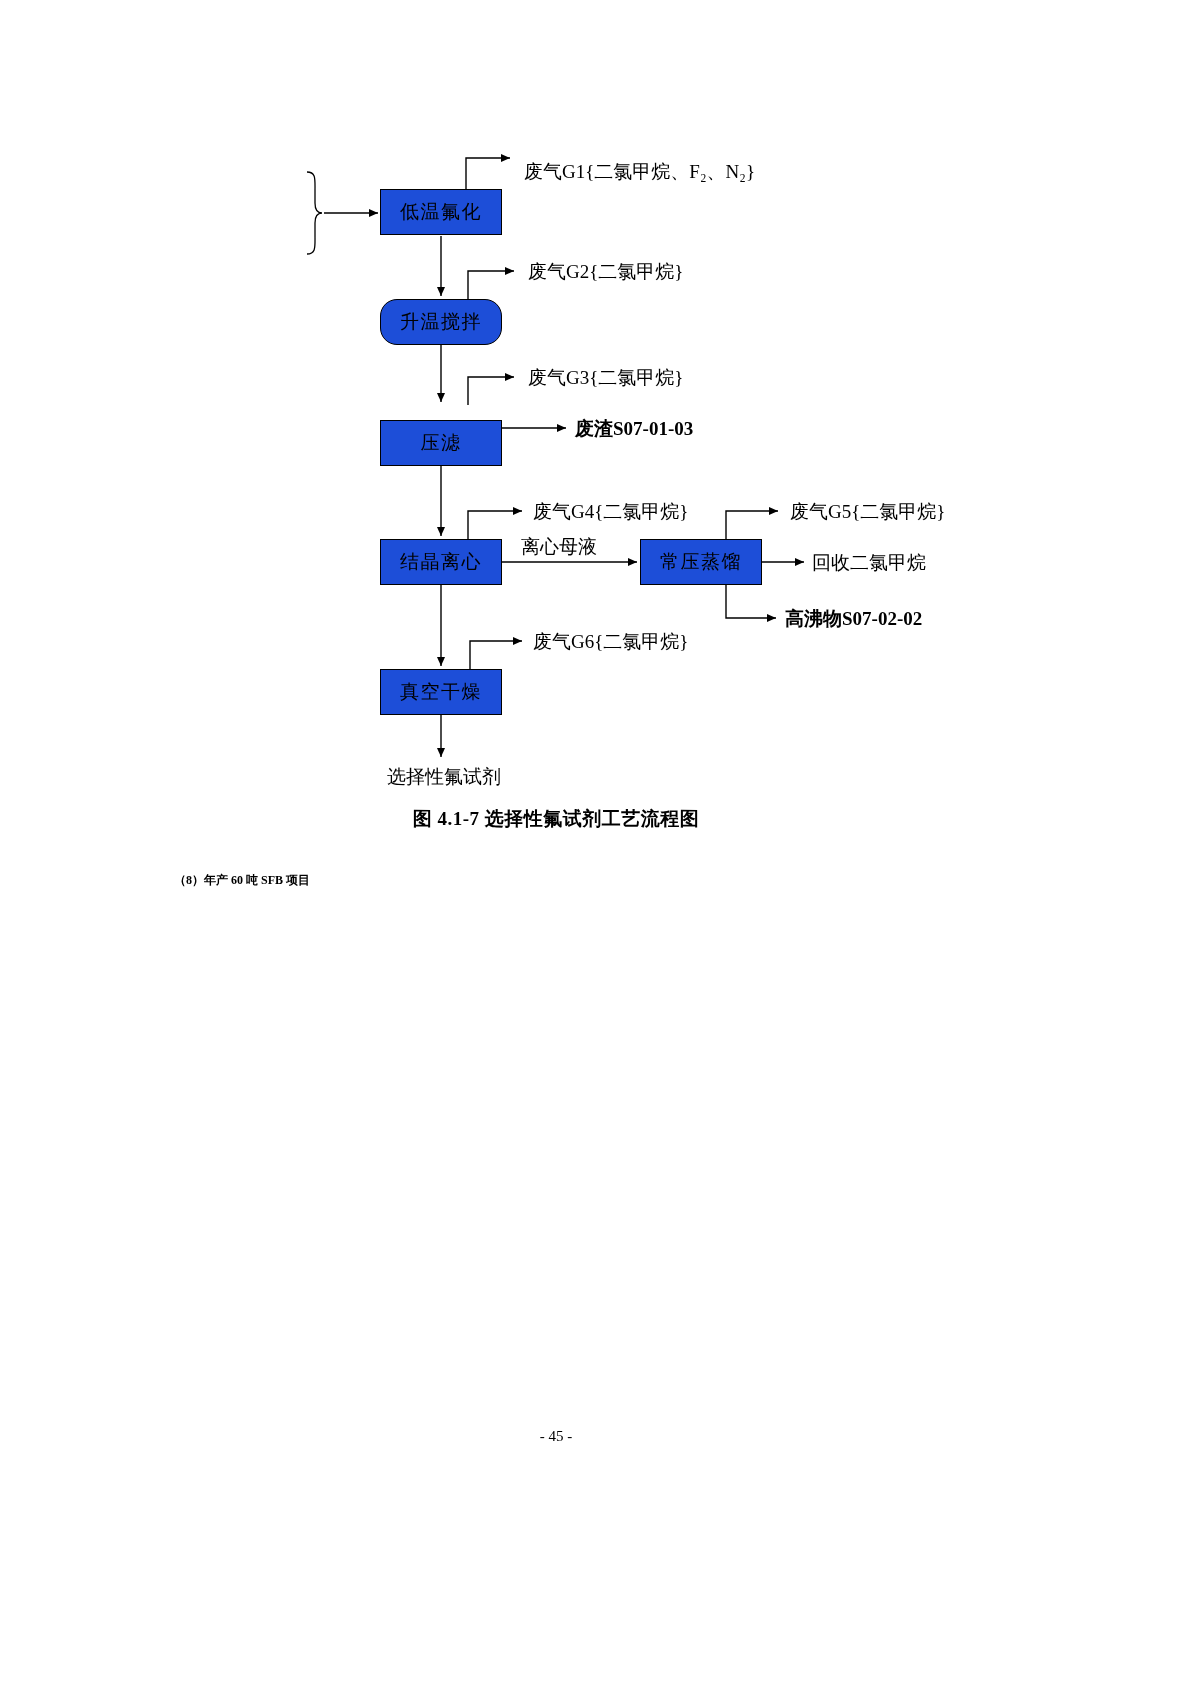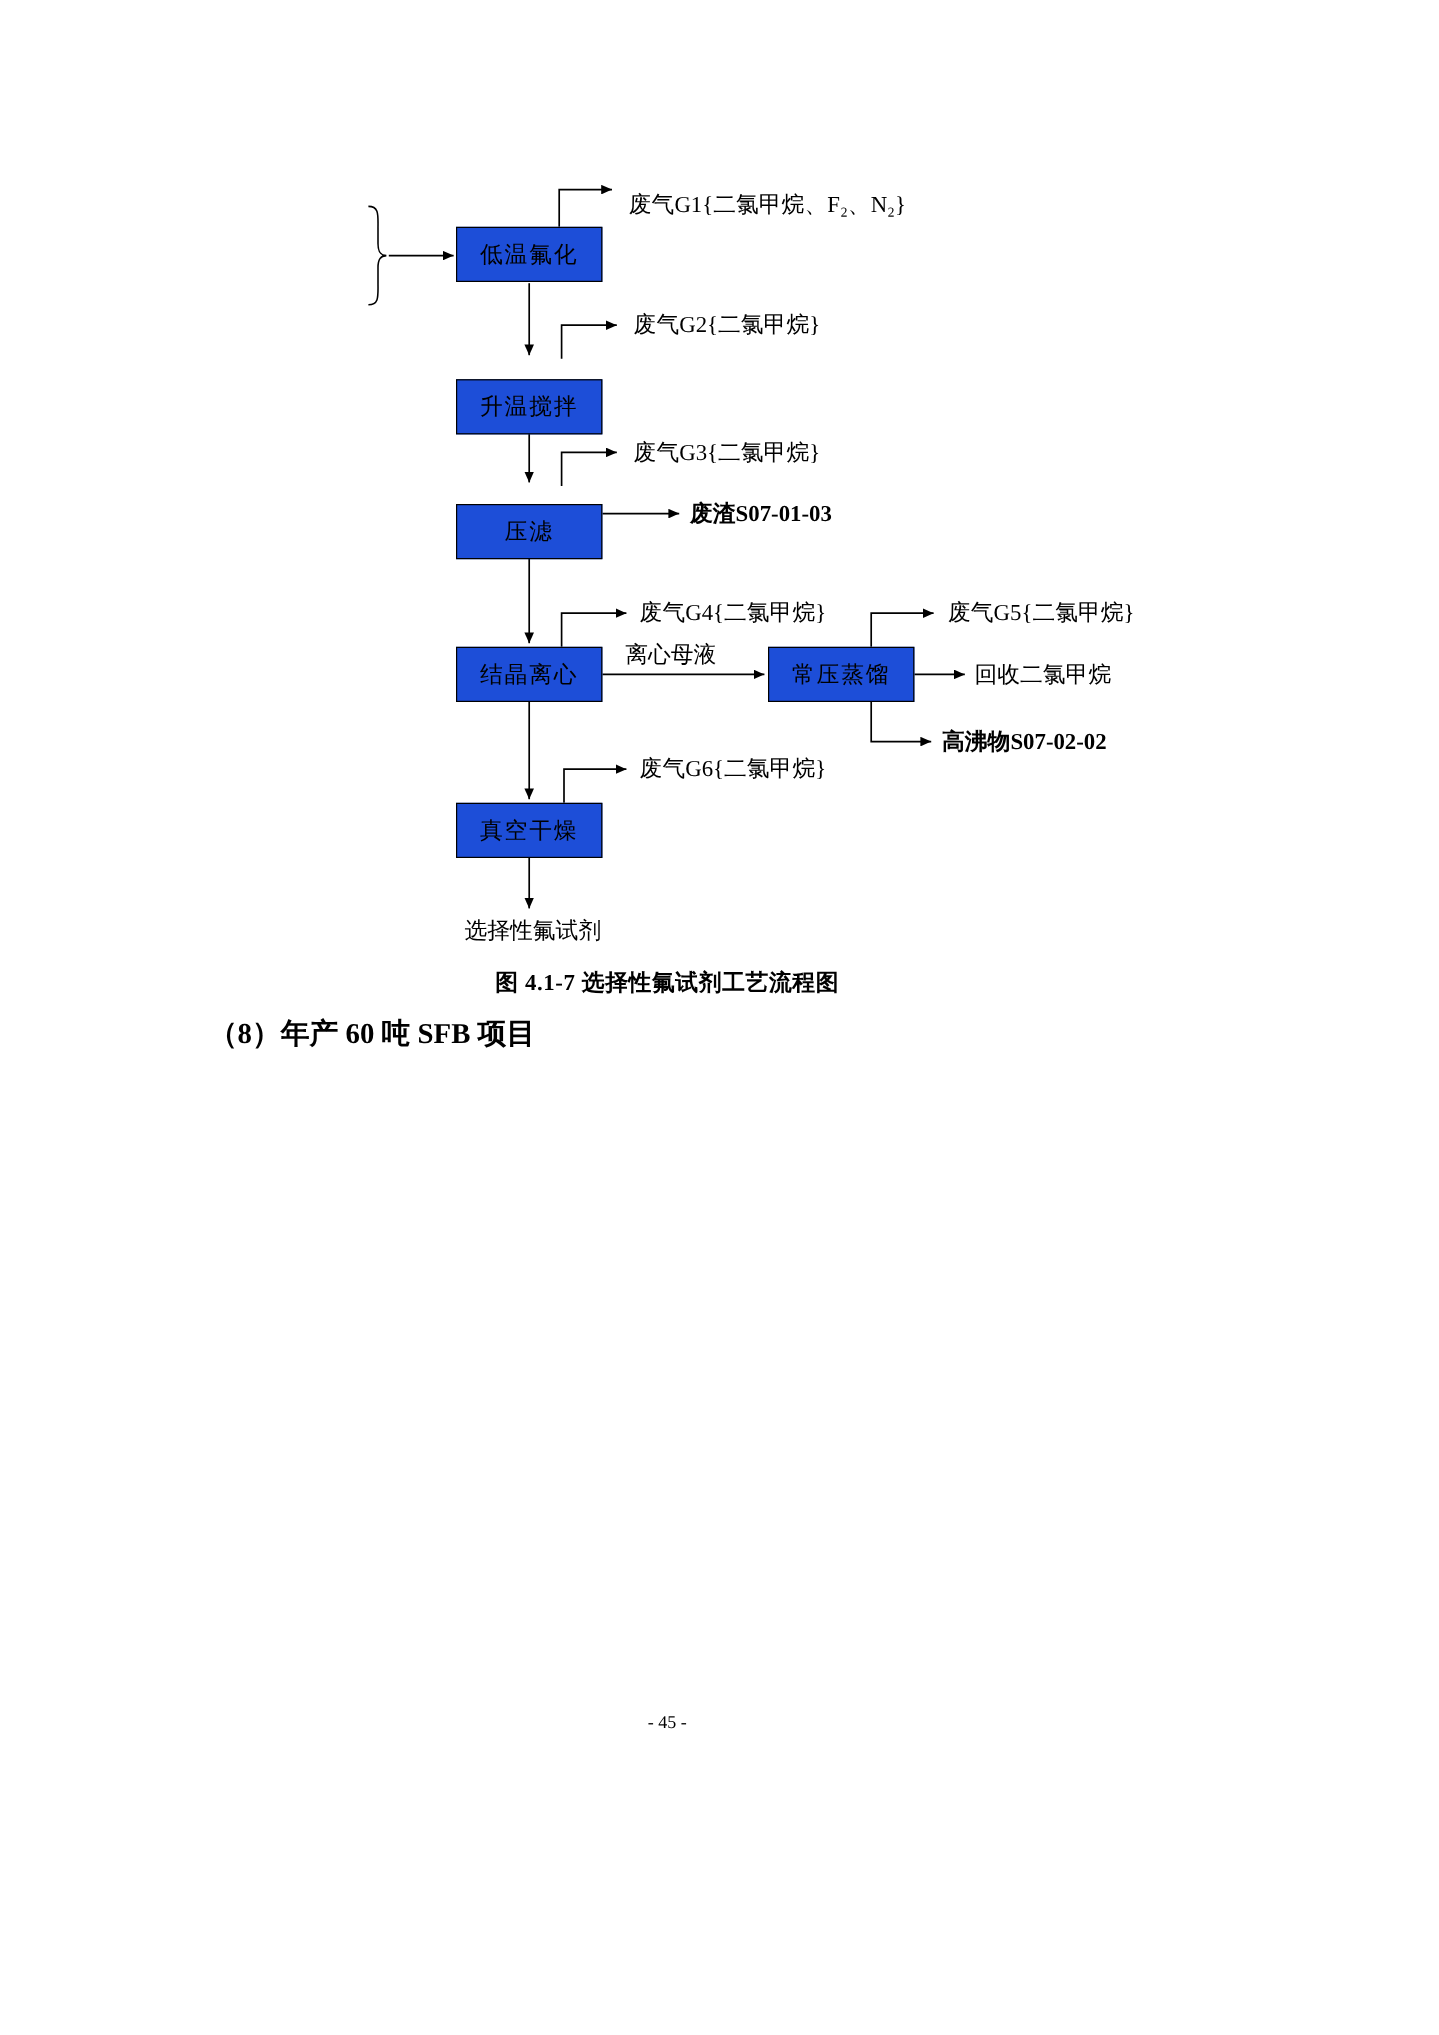--- a/index.html
+++ b/index.html
@@ -22,21 +22,21 @@
   .inputs {
     position:absolute; left:164px; top:158px; width:142px; text-align:right;
     font-size:19px; line-height:25px; white-space:nowrap;
   }
   .inputs .tm { font-size:15px; padding-right:18px; line-height:20px; }
   .caption {
     position:absolute; left:0; top:806px; width:1112px; text-align:center;
     font-size:19px; font-weight:bold; letter-spacing:0.5px;
   }
   .heading {
-    position:absolute; left:174px; top:845px; font-size:24px; font-weight:bold;
+    position:absolute; left:174px; top:872px; font-size:12px; font-weight:bold;
     white-space:nowrap;
   }
   .pageno {
     position:absolute; left:0; top:1428px; width:1112px; text-align:center;
     font-size:15px;
   }
 </style>
 </head>
 <body>
 
@@ -66,21 +66,21 @@
     <path class="ln" marker-end="url(#arrowhead)" d="M726,585 L726,618 L776,618"></path>
     <path class="ln" marker-end="url(#arrowhead)" d="M441,585 L441,666"></path>
     <path class="ln" marker-end="url(#arrowhead)" d="M470,669 L470,641 L522,641"></path>
     <path class="ln" marker-end="url(#arrowhead)" d="M441,715 L441,757"></path>
   </svg>
 
 
   <div class="pbox" style="left:380px;top:189px;">
     <span>低温氟化</span>
   </div>
-  <div class="pbox" style="left:380px;top:316px;">
+  <div class="pbox" style="left:380px;top:299px;border-radius:17px;">
     <span>升温搅拌</span>
   </div>
   <div class="pbox" style="left:380px;top:420px;">
     <span>压滤</span>
   </div>
   <div class="pbox" style="left:380px;top:539px;">
     <span>结晶离心</span>
   </div>
   <div class="pbox" style="left:640px;top:539px;">
     <span>常压蒸馏</span>

